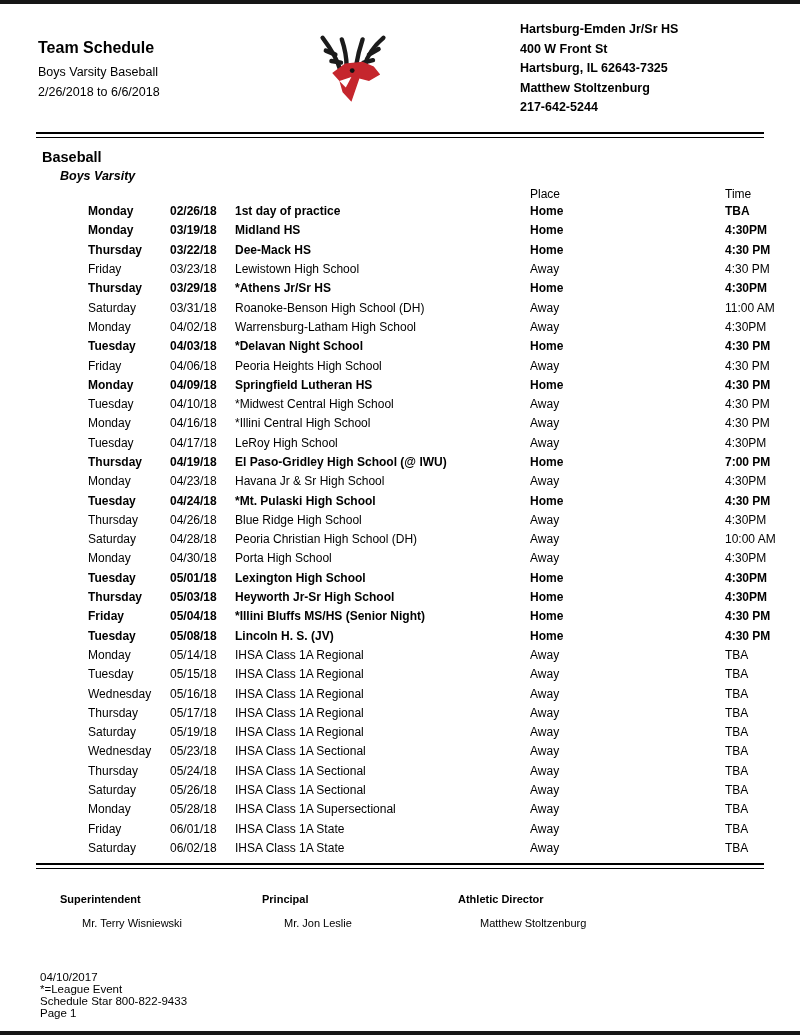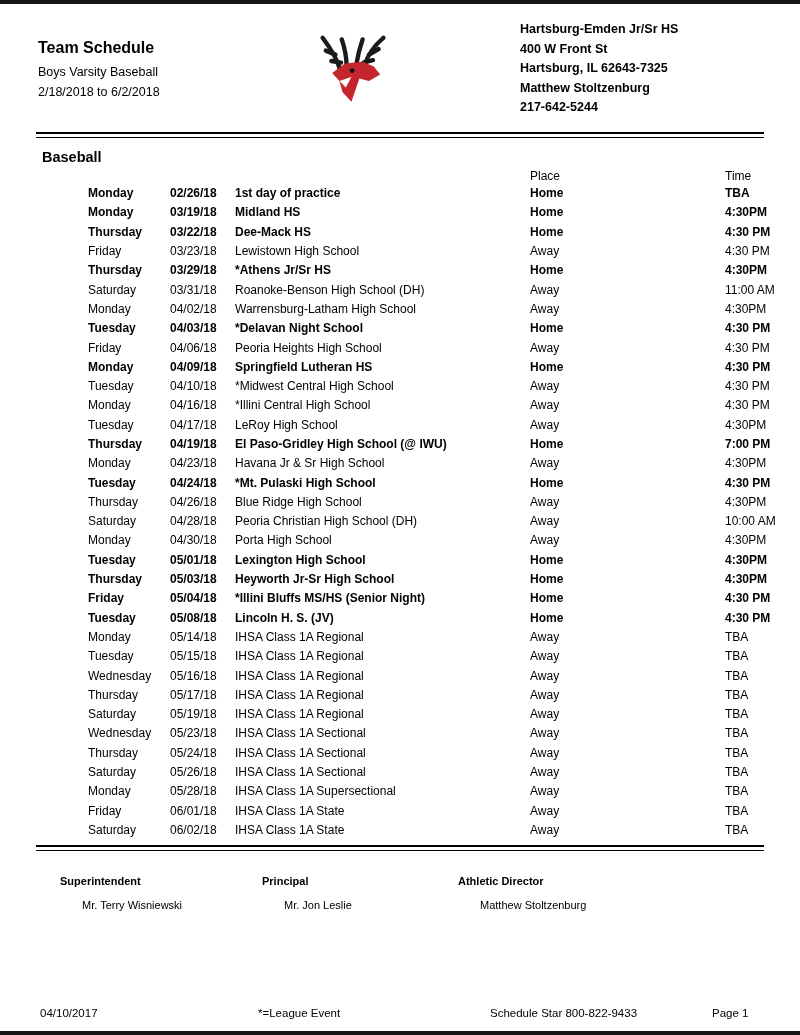--- a/index.html
+++ b/index.html
@@ -43,37 +43,37 @@
   tr.head td { height: 15px; font-weight: normal; }
   tr.bold td { font-weight: bold; }
 
   .officials { display: flex; margin: 24px 0 0 60px; }
   .off-block-1 { width: 202px; }
   .off-block-2 { width: 196px; }
   .off-block-3 { flex: 1; }
   .off-title { font-size: 11px; font-weight: bold; margin-bottom: 12px; }
   .off-name  { font-size: 11px; padding-left: 22px; }
 
-  .footer-row { position: absolute; left: 40px; right: 36px; bottom: 16px; display: flex; font-size: 11.5px; }
+  .footer-row { position: absolute; left: 40px; right: 36px; bottom: 16px; display: flex; font-size: 11.5px; flex-direction: column; }
   .f-date   { width: 218px; }
   .f-legend { width: 232px; }
   .f-vendor { width: 222px; }
   .f-page   { flex: 1; }
 </style>
 </head>
 <body>
 
 <div>
   <div class="edge-bar top"></div>
 
   <header class="header">
     <div class="header-left">
       <div class="h-title">Team Schedule</div>
       <div class="h-sub">Boys Varsity Baseball</div>
-      <div class="h-sub">2/18/2018 to 6/2/2018</div>
+      <div class="h-sub">2/26/2018 to 6/6/2018</div>
     </div>
 
     <div class="header-logo">
       <svg width="96" height="82" viewBox="0 0 120 102">
         <g fill="none" stroke-width="5.5" stroke-linecap="round" stroke="#1b1b1b">
           <path d="M44 52 C40 38 34 28 22 12"></path>
           <path d="M26 28 L38 33"></path>
           <path d="M33 41 L45 43"></path>
           <path d="M52 48 C52 34 50 26 46 14"></path>
           <path d="M74 48 C78 34 84 24 98 12"></path>
@@ -93,20 +93,21 @@
       <div>Hartsburg, IL 62643-7325</div>
       <div>Matthew Stoltzenburg</div>
       <div>217-642-5244</div>
     </div>
   </header>
 
   <div class="double-rule after-header"></div>
 
   <div class="section">
     <div class="sport-title">Baseball</div>
+    <div class="level-title">Boys Varsity</div>
   </div>
 
   <table class="schedule">
     <tbody>
       <tr class="head">
         <td class="c-day"></td>
         <td class="c-date"></td>
         <td class="c-event"></td>
         <td class="c-place">Place</td>
         <td class="c-time">Time</td>

